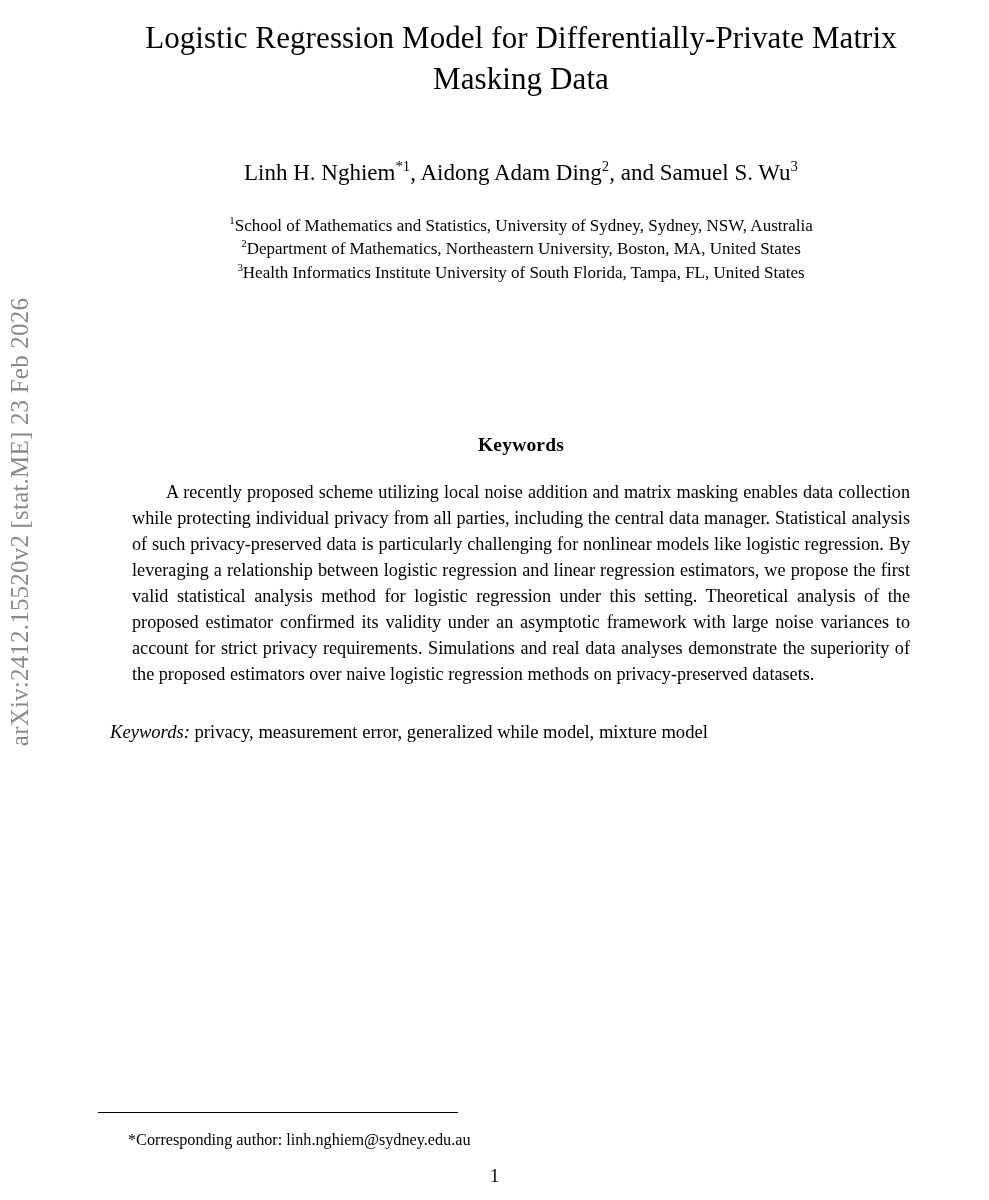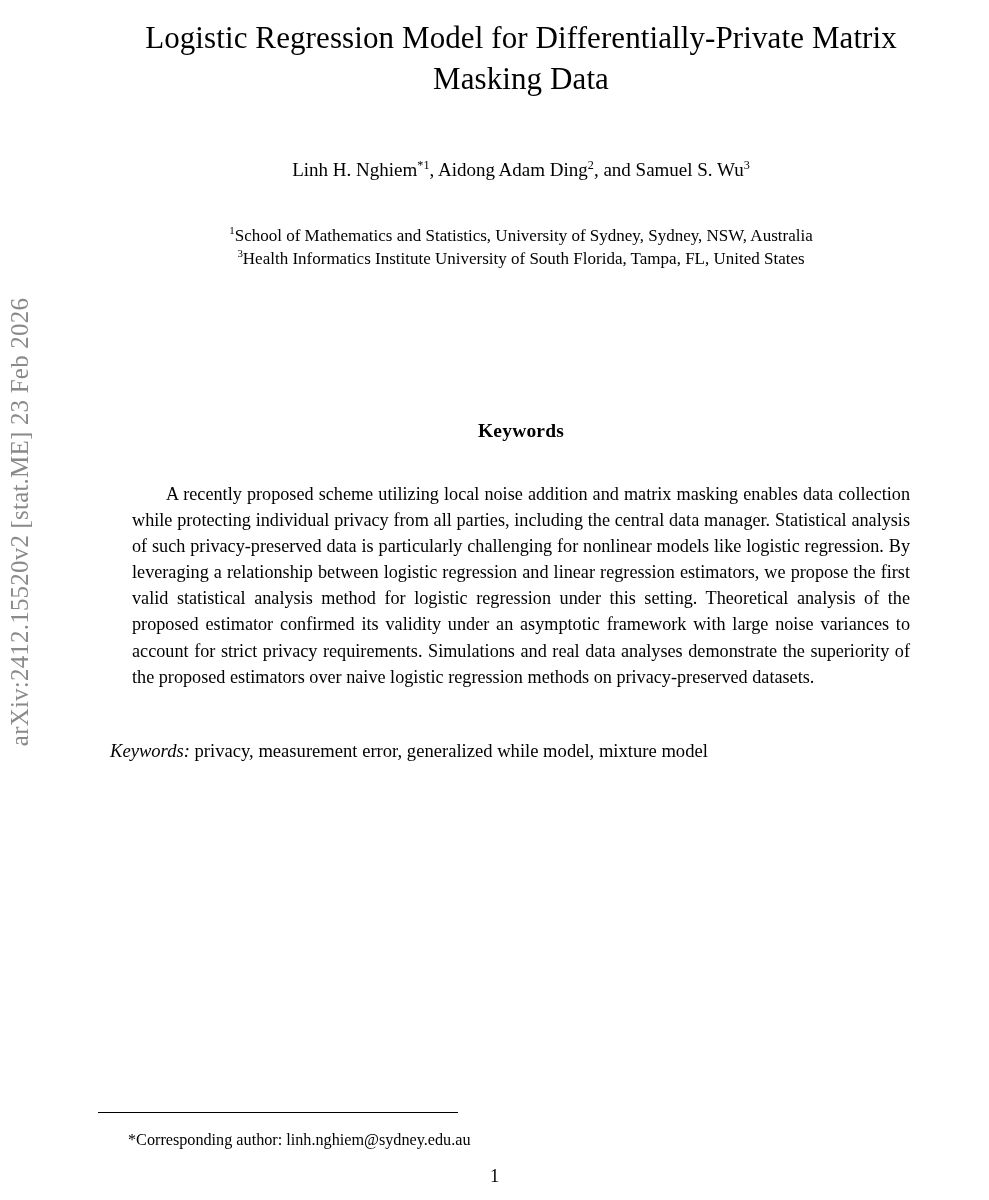--- a/index.html
+++ b/index.html
@@ -54,23 +54,23 @@
     margin: 18px;
     padding-top: 0px;
     font-size: 31px;
     font-weight: normal;
     line-height: 1.32;
     text-align: center;
     letter-spacing: 0.1px;
   }
 
   #authors {
-    margin: 15px;
+    margin: 0;
     padding-top: 40px;
-    font-size: 19px;
+    font-size: 23px;
     text-align: center;
     line-height: 1.3;
   }
 
   #affiliations {
     margin: 0;
     padding-top: 26px;
     font-size: 17px;
     line-height: 1.38;
     text-align: center;
@@ -87,21 +87,21 @@
     padding-top: 150px;
   }
   #abstract-heading {
     margin: 0;
     font-size: 19.5px;
     font-weight: bold;
     text-align: center;
     letter-spacing: 0.2px;
   }
   #abstract-text {
-    margin: 16px auto;
+    margin: 0 auto;
     padding-top: 23px;
     width: 778px;
     font-size: 18.2px;
     line-height: 1.43;
     text-align: justify;
     text-justify: inter-word;
     text-indent: 34px;
     hyphens: auto;
   }
 
@@ -160,20 +160,21 @@
   <div id="content">
 
     <h1 id="title">Logistic Regression Model for Differentially-Private Matrix Masking Data</h1>
 
     <div id="authors">
       <span>Linh H. Nghiem</span><sup>*1</sup><span>, </span><span>Aidong Adam Ding</span><sup>2</sup><span>, and </span><span>Samuel S. Wu</span><sup>3</sup>
     </div>
 
     <div id="affiliations">
       <span class="aff-line"><sup>1</sup><span>School of Mathematics and Statistics, University of Sydney, Sydney, NSW, Australia</span></span>
+      <span class="aff-line"><sup>2</sup><span>Department of Mathematics, Northeastern University, Boston, MA, United States</span></span>
       <span class="aff-line"><sup>3</sup><span>Health Informatics Institute University of South Florida, Tampa, FL, United States</span></span>
     </div>
 
     <div id="abstract-block">
       <h2 id="abstract-heading">Keywords</h2>
       <p id="abstract-text">A recently proposed scheme utilizing local noise addition and matrix masking enables data collection while protecting individual privacy from all parties, including the central data manager. Statistical analysis of such privacy-preserved data is particularly challenging for nonlinear models like logistic regression. By leveraging a relationship between logistic regression and linear regression estimators, we propose the first valid statistical analysis method for logistic regression under this setting. Theoretical analysis of the proposed estimator confirmed its validity under an asymptotic framework with large noise variances to account for strict privacy requirements. Simulations and real data analyses demonstrate the superiority of the proposed estimators over naive logistic regression methods on privacy-preserved datasets.</p>
     </div>
 
     <p id="keywords"><span class="kw-label">Keywords:</span> <span>privacy, measurement error, generalized while model, mixture model</span></p>
 

